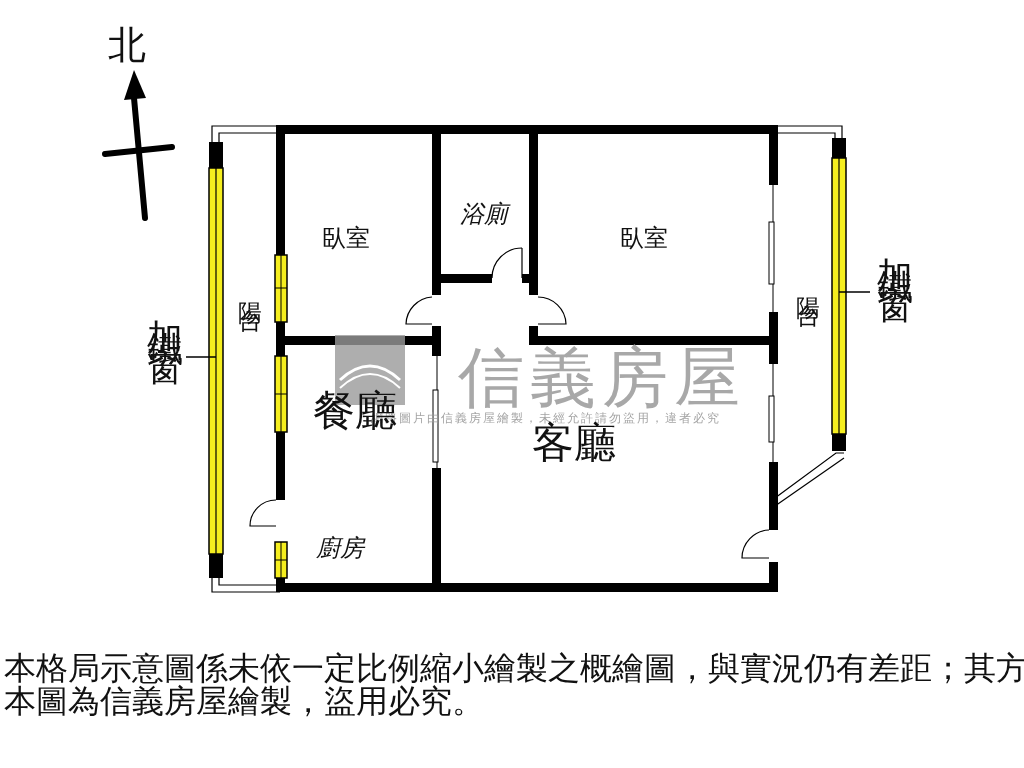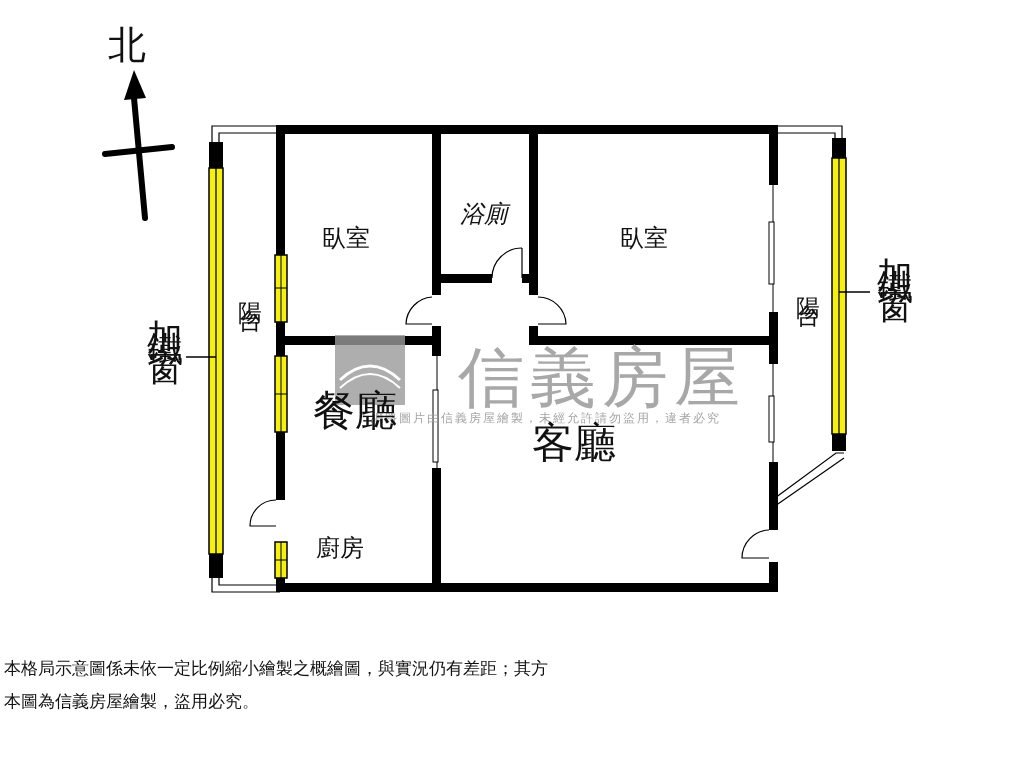--- a/index.html
+++ b/index.html
@@ -7,21 +7,21 @@
     #plan { position:absolute; left:0; top:0; width:1024px; height:640px; }
     .lbl { position:absolute; color:#111; white-space:nowrap; font-family:"DejaVu Serif","Liberation Serif",serif; }
     .room-lg { font-size:24px; }
     .room-xl { font-size:42px; }
     .room-sm { font-size:24px;font-style:italic; }
     .vert { writing-mode:vertical-rl; letter-spacing:6px; }
     .vert-lg { font-size:36px; letter-spacing:14px; }
     .vert-sm { font-size:24px; letter-spacing:6px; }
     .wm-big { position:absolute; left:418px; top:333px; font-size:66px; color:#9a9a9a; letter-spacing:6px; font-family:"DejaVu Sans","Liberation Sans",sans-serif; opacity:0.85;margin-left:40px; }
     .wm-small { position:absolute; left:355px; top:410px; font-size:12px; color:#9a9a9a; letter-spacing:2px; opacity:0.9;margin-left:16px; }
-    #disclaimer { position:absolute; left:4px; top:652px; width:1020px; font-size:17px; line-height:33px; color:#111; font-family:"DejaVu Sans","Liberation Sans",sans-serif; }
+    #disclaimer { position:absolute; left:4px; top:652px; width:1020px; font-size:32px; line-height:33px; color:#111; font-family:"DejaVu Sans","Liberation Sans",sans-serif; }
     #disclaimer div { white-space:nowrap; }
     .north { position:absolute; left:108px; top:20px; font-size:38px; font-family:"DejaVu Serif","Liberation Serif",serif; color:#111; }
   </style>
 </head>
 <body>
 
 <svg id="plan" viewBox="0 0 1024 640" xmlns="http://www.w3.org/2000/svg">
 
   <g>
     <line x1="145" y1="218" x2="134" y2="98" stroke="#000" stroke-width="6" stroke-linecap="round"></line>
@@ -130,21 +130,21 @@
 
 <div class="lbl room-lg" style="left:322px;top:222px;">臥室</div>
 <div class="lbl room-sm" style="left:460px;top:198px;">浴廁</div>
 <div class="lbl room-lg" style="left:620px;top:222px;">臥室</div>
 
 <div class="wm-big">信義房屋</div>
 <div class="wm-small">網路圖片由信義房屋繪製，未經允許請勿盜用，違者必究</div>
 
 <div class="lbl room-xl" style="left:313px;top:383px;">餐廳</div>
 <div class="lbl room-xl" style="left:532px;top:415px;">客廳</div>
-<div class="lbl room-lg" style="left:316px;top:532px;">廚房</div>
+<div class="lbl room-lg" style="left:316px;top:532px;font-style:italic;">廚房</div>
 
 <div class="lbl vert vert-sm" style="left:234px;top:283px;">陽台</div>
 <div class="lbl vert vert-sm" style="left:792px;top:278px;">陽台</div>
 
 <div class="lbl vert vert-lg" style="left:140px;top:290px;">加鐵窗</div>
 <div class="lbl vert vert-lg" style="left:870px;top:228px;">加鐵窗</div>
 
 <div id="disclaimer">
   <div>本格局示意圖係未依一定比例縮小繪製之概繪圖，與實況仍有差距；其方</div>
   <div>本圖為信義房屋繪製，盜用必究。</div>

